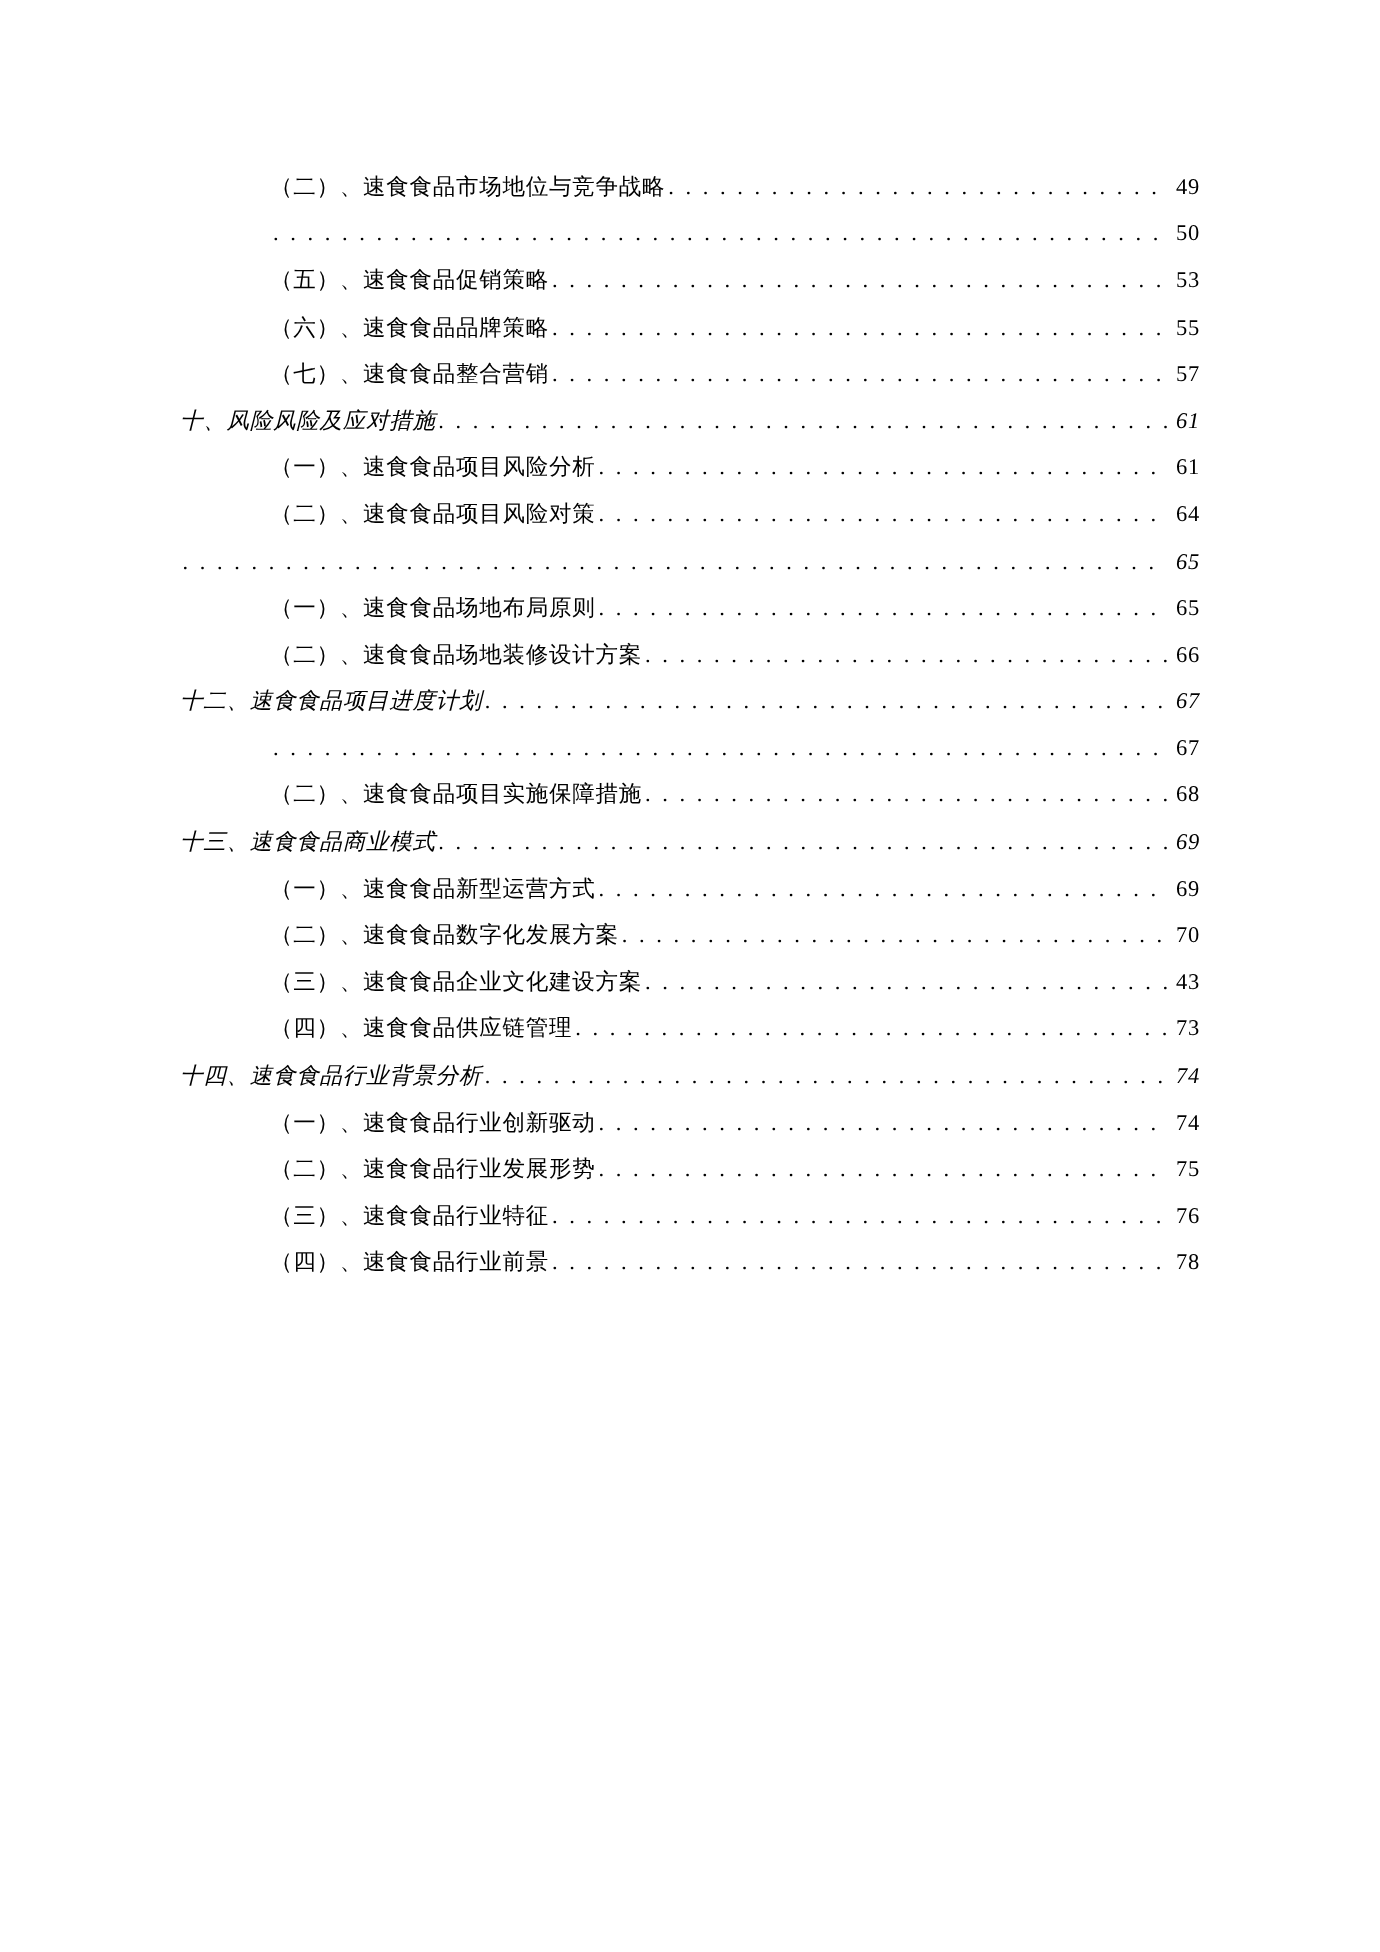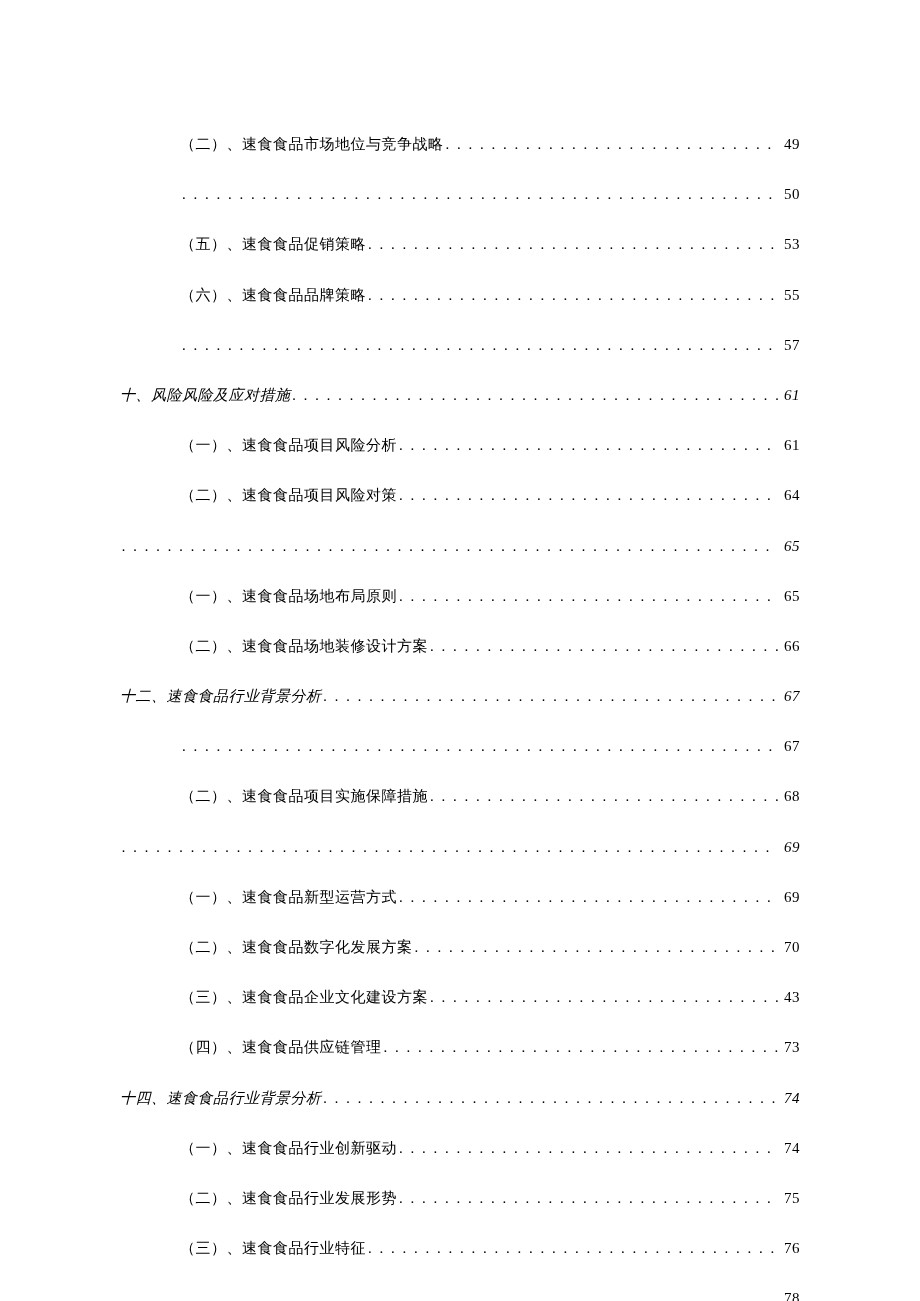--- a/index.html
+++ b/index.html
@@ -14,21 +14,21 @@
       font-family: "SimSun", "宋体", serif;
       font-size: 15px;
       color: #000000;
       padding: 110px 120px 0 120px;
     }
     .toc-container {
       width: 100%;
     }
     .toc-line {
       display: flex;
-      align-items: flex-end;
+      align-items: center;
       white-space: nowrap;
       line-height: 2.08;
       letter-spacing: 0.5px;
     }
     .toc-line.level1 {
       padding-left: 0;
       font-style: italic;
     }
     .toc-line.level2 {
       padding-left: 60px;
@@ -43,21 +43,20 @@
       color: #000000;
       margin: 0 2px;
     }
     .toc-dots::after {
       content: ". . . . . . . . . . . . . . . . . . . . . . . . . . . . . . . . . . . . . . . . . . . . . . . . . . . . . . . . . . . . . . . . . . . . . . . . . . . . . . . . . . . . . . . . . . . . . . . . . . . . . . . . . . . . . . . . . . . . . . . .";
     }
     .toc-page {
       flex: 0 0 auto;
       text-align: right;
       min-width: 20px;
-      margin-top: 19px;
     }
   </style>
 </head>
 <body>
 
 <div class="toc-container" id="toc-root">
     <div class="toc-line level2">
       <span class="toc-label">（二）、速食食品市场地位与竞争战略</span>
       <span class="toc-dots"></span>
       <span class="toc-page">49</span>
@@ -70,20 +69,21 @@
       <span class="toc-label">（五）、速食食品促销策略</span>
       <span class="toc-dots"></span>
       <span class="toc-page">53</span>
     </div>
     <div class="toc-line level2">
       <span class="toc-label">（六）、速食食品品牌策略</span>
       <span class="toc-dots"></span>
       <span class="toc-page">55</span>
     </div>
     <div class="toc-line level2">
+      <span class="toc-label">（七）、速食食品整合营销</span>
       <span class="toc-dots"></span>
       <span class="toc-page">57</span>
     </div>
     <div class="toc-line level1">
       <span class="toc-label">十、风险风险及应对措施</span>
       <span class="toc-dots"></span>
       <span class="toc-page">61</span>
     </div>
     <div class="toc-line level2">
       <span class="toc-label">（一）、速食食品项目风险分析</span>
@@ -103,34 +103,35 @@
       <span class="toc-label">（一）、速食食品场地布局原则</span>
       <span class="toc-dots"></span>
       <span class="toc-page">65</span>
     </div>
     <div class="toc-line level2">
       <span class="toc-label">（二）、速食食品场地装修设计方案</span>
       <span class="toc-dots"></span>
       <span class="toc-page">66</span>
     </div>
     <div class="toc-line level1">
-      <span class="toc-label">十二、速食食品行业背景分析</span>
+      <span class="toc-label">十二、速食食品项目进度计划</span>
       <span class="toc-dots"></span>
       <span class="toc-page">67</span>
     </div>
     <div class="toc-line level2">
       <span class="toc-dots"></span>
       <span class="toc-page">67</span>
     </div>
     <div class="toc-line level2">
       <span class="toc-label">（二）、速食食品项目实施保障措施</span>
       <span class="toc-dots"></span>
       <span class="toc-page">68</span>
     </div>
     <div class="toc-line level1">
+      <span class="toc-label">十三、速食食品商业模式</span>
       <span class="toc-dots"></span>
       <span class="toc-page">69</span>
     </div>
     <div class="toc-line level2">
       <span class="toc-label">（一）、速食食品新型运营方式</span>
       <span class="toc-dots"></span>
       <span class="toc-page">69</span>
     </div>
     <div class="toc-line level2">
       <span class="toc-label">（二）、速食食品数字化发展方案</span>
@@ -161,16 +162,17 @@
       <span class="toc-label">（二）、速食食品行业发展形势</span>
       <span class="toc-dots"></span>
       <span class="toc-page">75</span>
     </div>
     <div class="toc-line level2">
       <span class="toc-label">（三）、速食食品行业特征</span>
       <span class="toc-dots"></span>
       <span class="toc-page">76</span>
     </div>
     <div class="toc-line level2">
+      <span class="toc-label">（四）、速食食品行业前景</span>
       <span class="toc-dots"></span>
       <span class="toc-page">78</span>
     </div>
   </div>
 
 </body></html>

